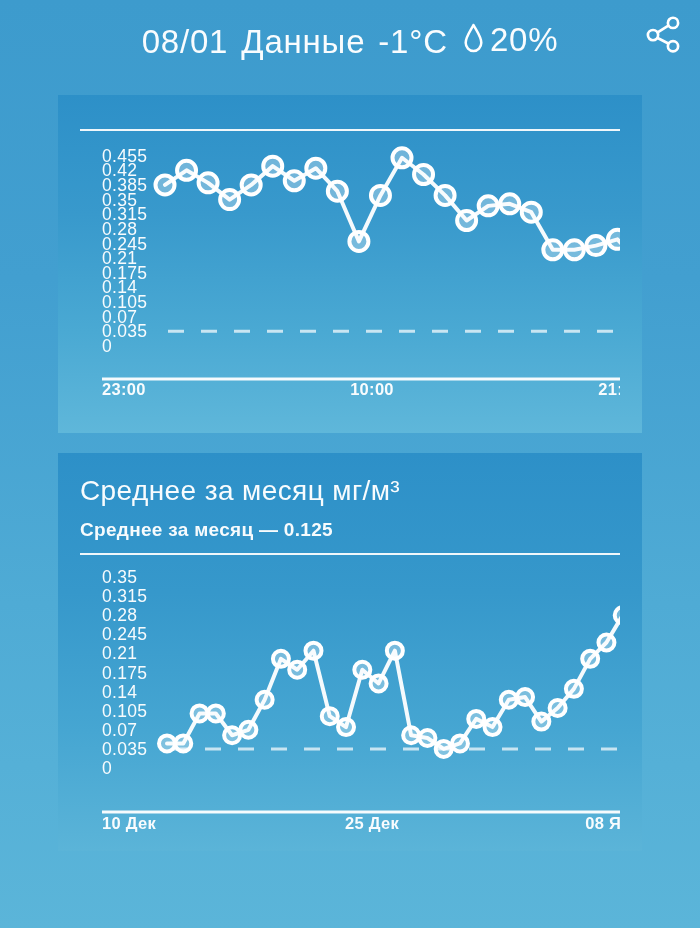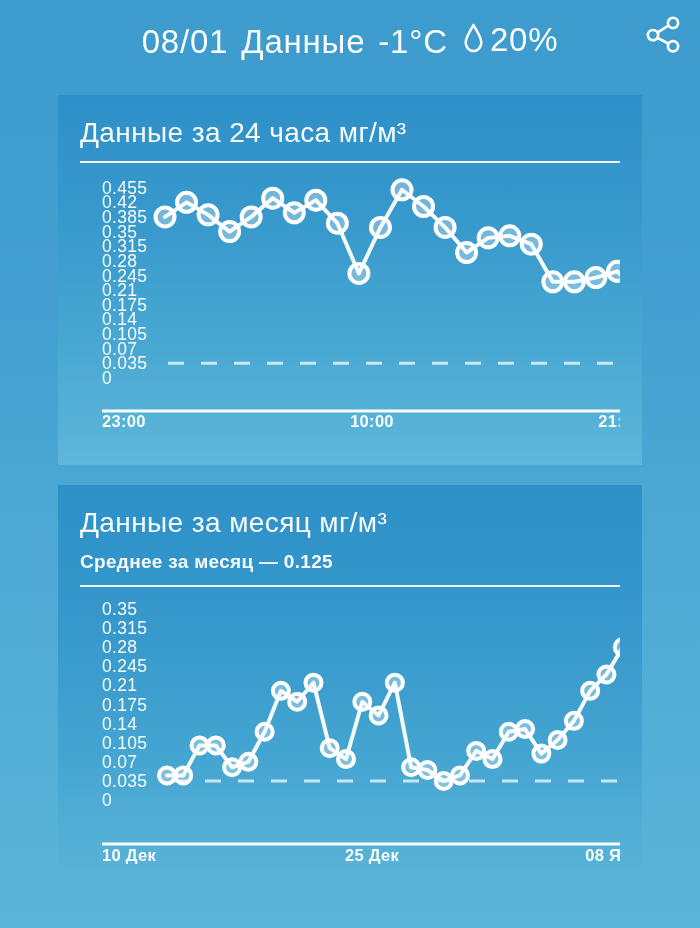--- a/index.html
+++ b/index.html
@@ -129,21 +129,20 @@
         <circle class="icon-stroke" cx="9" cy="19" r="4.6" stroke-width="2.6"></circle>
         <circle class="icon-stroke" cx="27" cy="29" r="4.6" stroke-width="2.6"></circle>
         <line class="icon-stroke" x1="13.2" y1="16.6" x2="22.8" y2="10.5" stroke-width="2.6"></line>
         <line class="icon-stroke" x1="13.2" y1="21.6" x2="22.8" y2="26.6" stroke-width="2.6"></line>
       </svg>
     </span>
   </button>
 </header>
 
 <section class="card card-1">
-  <h2 class="card-title">Данные за 24 часа мг/м³</h2>
   <hr class="divider">
   <svg class="chart" width="540" height="270" viewBox="0 0 540 270" style="width:540px">
   <text x="22" y="28.67349999999999" class="tick">0.455</text>
       <text x="22" y="43.31399999999999" class="tick">0.42</text>
       <text x="22" y="57.954499999999996" class="tick">0.385</text>
       <text x="22" y="72.595" class="tick">0.35</text>
       <text x="22" y="87.2355" class="tick">0.315</text>
       <text x="22" y="101.87599999999999" class="tick">0.28</text>
       <text x="22" y="116.5165" class="tick">0.245</text>
       <text x="22" y="131.15699999999998" class="tick">0.21</text>
@@ -179,21 +178,21 @@
       <circle cx="537.4545454545455" cy="106.3335" r="9.5" class="dot"></circle>
       <circle cx="559" cy="129.33999999999997" r="9.5" class="dot"></circle>
       <line x1="22" y1="246" x2="562" y2="246" class="axis"></line>
       <text x="22" y="262" text-anchor="start" class="xtick">23:00</text>
       <text x="292" y="262" text-anchor="middle" class="xtick">10:00</text>
       <text x="562" y="262" text-anchor="end" class="xtick">21:00</text>
     </svg>
 </section>
 
 <section class="card card-2">
-  <h2 class="card-title">Данные за месяц мг/м³</h2>
+  <h2 class="card-title">Среднее за месяц мг/м³</h2>
   <p class="card-subtitle">Среднее за месяц — 0.125</p>
   <hr class="divider">
   <svg class="chart" width="540" height="290" viewBox="0 0 540 290" style="width:540px">
   <text x="22" y="26.004999999999995" class="tick">0.35</text>
       <text x="22" y="45.10449999999997" class="tick">0.315</text>
       <text x="22" y="64.20399999999998" class="tick">0.28</text>
       <text x="22" y="83.30349999999999" class="tick">0.245</text>
       <text x="22" y="102.40299999999999" class="tick">0.21</text>
       <text x="22" y="121.5025" class="tick">0.175</text>
       <text x="22" y="140.60199999999998" class="tick">0.14</text>

